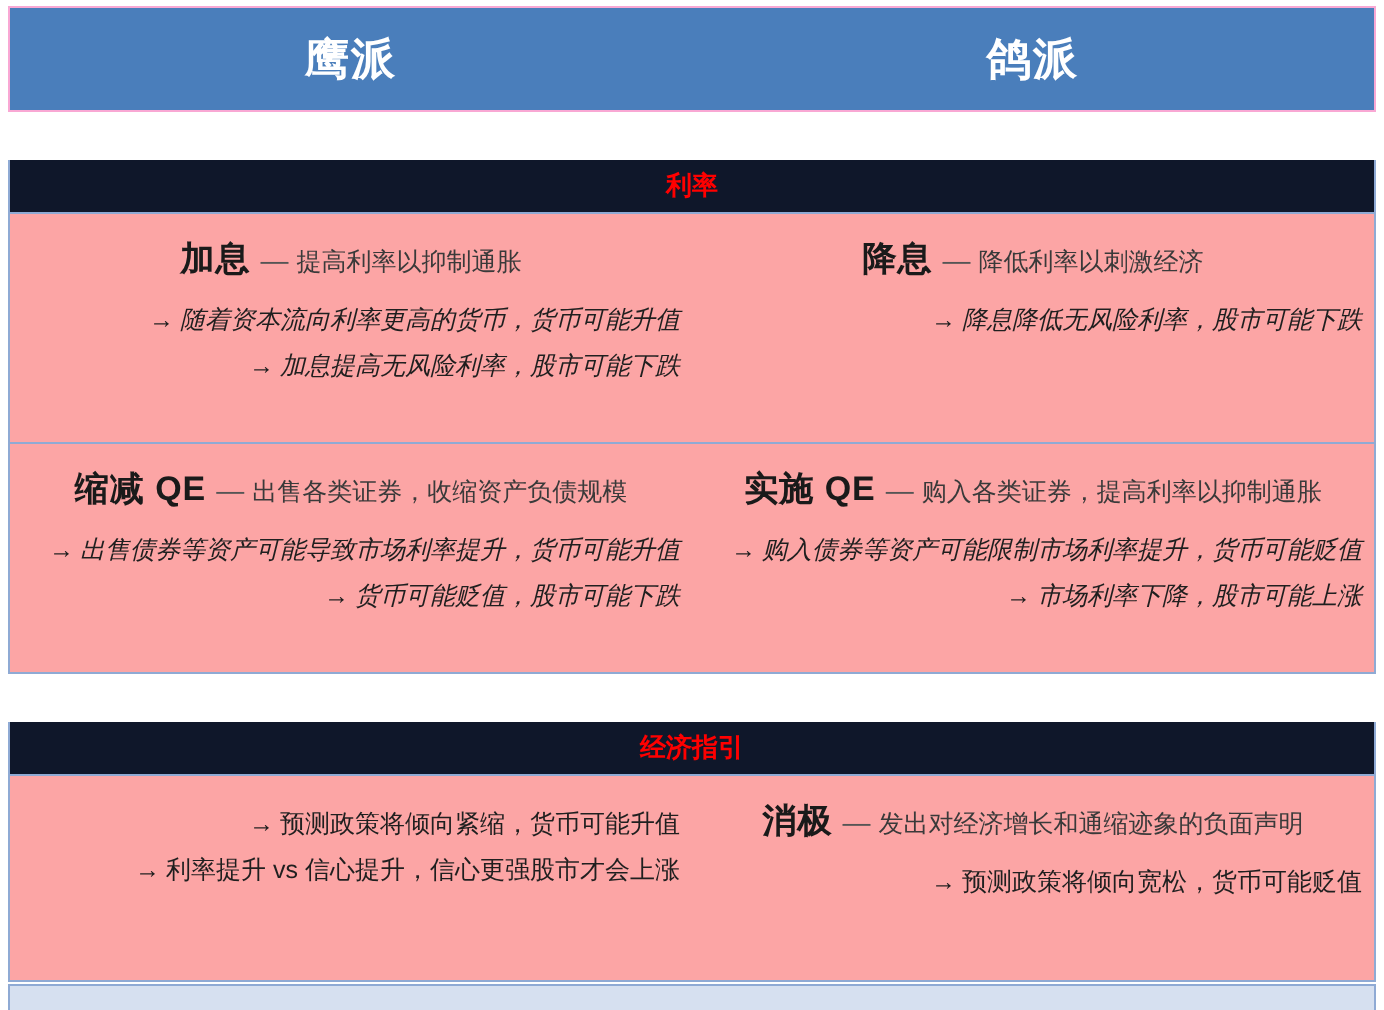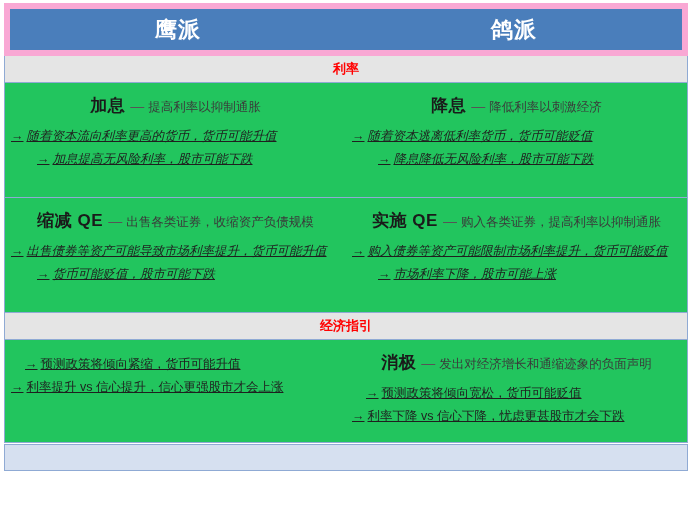--- a/index.html
+++ b/index.html
@@ -18,55 +18,56 @@
     top: 3px;
     width: 684px;
     box-sizing: border-box;
   }
 
   
   .header-row {
     display: flex;
     height: 53px;
     background: #4a7ebb;
-    border: 6px solid #f9a8d4;
+    border: 1px solid #f9a8d4;
     box-sizing: border-box;
   }
   .header-cell {
     flex: 1 1 50%;
     display: flex;
     align-items: center;
     justify-content: center;
     color: #ffffff;
     font-size: 22px;
     font-weight: 600;
     letter-spacing: 1px;
   }
 
   
   .section-band {
     height: 27px;
-    background: #e5e5e5;
+    background: #0f172a;
     border: 1px solid #8faad4;
     border-top: none;
     box-sizing: border-box;
     display: flex;
     align-items: center;
     justify-content: center;
+    margin-top: 24px;
   }
   .section-band-title {
     color: #ff0000;
     font-size: 13px;
     font-weight: 700;
   }
 
   
   .content-row {
     display: flex;
-    background: #22c55e;
+    background: #fca5a5;
     border: 1px solid #8faad4;
     border-top: none;
     box-sizing: border-box;
     height: 115px;
   }
   .content-row.tall {
     height: 103px;
   }
   .content-cell {
     flex: 1 1 50%;
@@ -100,24 +101,23 @@
 
   .bullets {
     margin-top: 5px;
     display: flex;
     flex-direction: column;
     gap: 6px;
   }
   .bullet {
     font-size: 12.5px;
     color: #1f1f1f;
-    text-align: left;
+    text-align: right;
     white-space: nowrap;
     font-style: italic;
-    text-decoration: underline;
   }
   .bullet.upright {
     font-style: normal;
   }
   .bullet .arrow {
     margin-right: 3px;
     font-style: normal;
   }
   .bullet.indent {
     padding-left: 26px;
@@ -160,21 +160,20 @@
       <div class="bullets">
         <div class="bullet"><span class="arrow">→</span><span>随着资本流向利率更高的货币，货币可能升值</span></div>
         <div class="bullet indent"><span class="arrow">→</span><span>加息提高无风险利率，股市可能下跌</span></div>
       </div>
     </div>
     <div class="content-cell">
       <div class="headline">
         <span class="term">降息</span><span class="dash">—</span><span class="gloss">降低利率以刺激经济</span>
       </div>
       <div class="bullets">
-        <div class="bullet"><span class="arrow">→</span><span>随着资本逃离低利率货币，货币可能贬值</span></div>
         <div class="bullet indent"><span class="arrow">→</span><span>降息降低无风险利率，股市可能下跌</span></div>
       </div>
     </div>
   </div>
 
   <div class="content-row">
     <div class="content-cell">
       <div class="headline">
         <span class="term">缩减 QE</span><span class="dash">—</span><span class="gloss">出售各类证券，收缩资产负债规模</span>
       </div>
@@ -203,20 +202,19 @@
         <div class="bullet upright indent-sm"><span class="arrow">→</span><span>预测政策将倾向紧缩，货币可能升值</span></div>
         <div class="bullet upright"><span class="arrow">→</span><span>利率提升 vs 信心提升，信心更强股市才会上涨</span></div>
       </div>
     </div>
     <div class="content-cell">
       <div class="headline">
         <span class="term">消极</span><span class="dash">—</span><span class="gloss">发出对经济增长和通缩迹象的负面声明</span>
       </div>
       <div class="bullets">
         <div class="bullet upright indent-sm"><span class="arrow">→</span><span>预测政策将倾向宽松，货币可能贬值</span></div>
-        <div class="bullet upright"><span class="arrow">→</span><span>利率下降 vs 信心下降，忧虑更甚股市才会下跌</span></div>
       </div>
     </div>
   </div>
 
   <div class="footer-band"></div>
 
 </div>
 
 </body></html>

